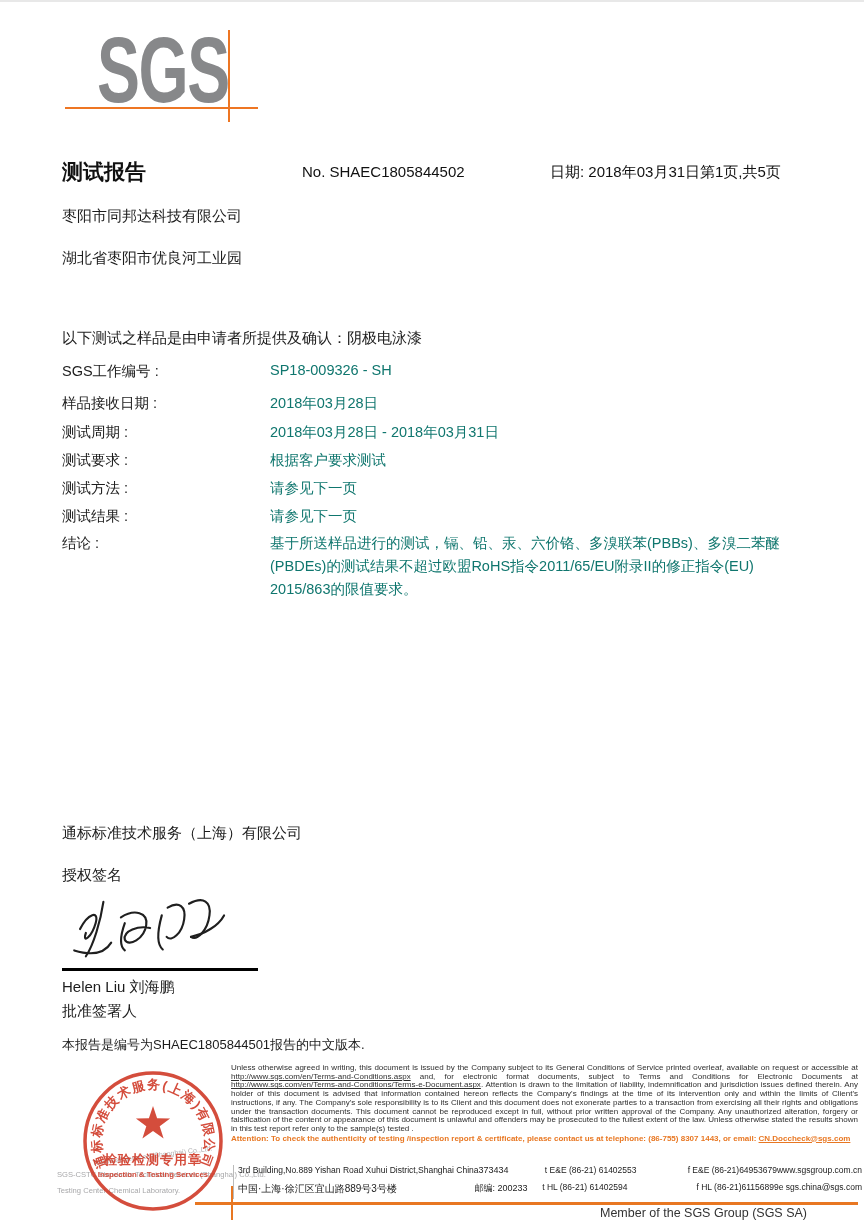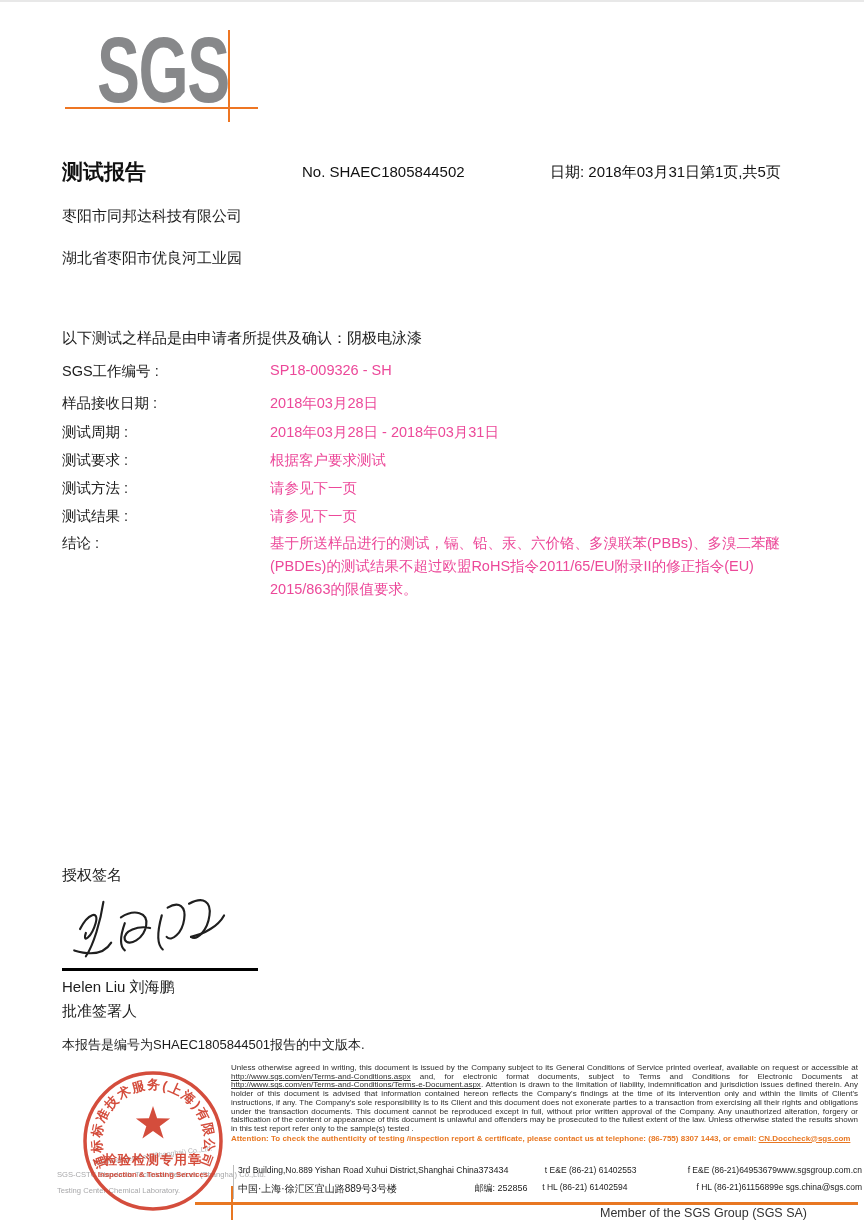--- a/index.html
+++ b/index.html
@@ -9,21 +9,21 @@
   .logo-text{font-weight:bold;font-size:92px;line-height:1;color:#87888a;letter-spacing:-2px;
              transform:scaleX(0.70);transform-origin:left top;}
   .logo-hline{background:#ee7623;height:2px;}
   .logo-vline{background:#ee7623;width:2px;}
   
   .title{font-size:21px;font-weight:bold;color:#111;}
   .hmeta{font-size:15px;color:#111;}
   
   .body-line{font-size:15px;color:#1c1c1c;line-height:1.45;}
   .row-label{position:absolute;left:62px;font-size:14.5px;color:#1c1c1c;}
-  .row-value{position:absolute;left:270px;font-size:14.5px;color:#ec4899;}
+  .row-value{position:absolute;left:270px;font-size:14.5px;color:#0f766e;}
   .conclusion{width:545px;line-height:23px;}
   
   .sig-line{background:#000;height:3px;}
   
   .note-line{font-size:13px;color:#1c1c1c;}
   
   .gray-co{font-size:7.6px;color:#a8a8aa;white-space:nowrap;}
   .fineprint{width:627px;font-size:8px;line-height:8.7px;color:#2e2e2e;text-align:justify;}
   .fineprint .u{text-decoration:underline;}
   .attention{width:627px;font-size:8px;line-height:9px;color:#e87722;font-weight:bold;text-align:left;}
@@ -74,20 +74,21 @@
 
   <div class="row-label" style="top:477px;">测试方法 :</div>
   <div class="row-value" style="top:477px;">请参见下一页</div>
 
   <div class="row-label" style="top:505px;">测试结果 :</div>
   <div class="row-value" style="top:505px;">请参见下一页</div>
 
   <div class="row-label" style="top:532px;">结论 :</div>
   <div class="row-value conclusion" style="top:530px;">基于所送样品进行的测试，镉、铅、汞、六价铬、多溴联苯(PBBs)、多溴二苯醚(PBDEs)的测试结果不超过欧盟RoHS指令2011/65/EU附录II的修正指令(EU) 2015/863的限值要求。</div>
 
+  <div class="abs body-line" style="left:62px;top:820px;">通标标准技术服务（上海）有限公司</div>
   <div class="abs body-line" style="left:62px;top:862px;">授权签名</div>
 
   <svg class="abs" style="left:66px;top:892px;" width="176" height="72" viewBox="0 0 180 74">
     <g fill="none" stroke="#1f1f1f" stroke-width="2.2" stroke-linecap="round">
       <path d="M14,36 C22,20 34,16 30,30 C26,44 16,52 20,40"></path>
       <path d="M38,8 C35,28 28,52 20,64"></path>
       <path d="M8,58 C28,64 40,60 46,50"></path>
       <path d="M60,30 C55,44 55,54 60,58"></path>
       <path d="M56,24 C70,15 84,19 82,32 C80,46 64,55 60,47 C58,38 74,32 86,35"></path>
       <path d="M98,22 C93,40 93,52 99,57"></path>
@@ -127,21 +128,21 @@
   <div class="abs addr-block" style="left:233px;top:1163px;">
     <div class="addr-row">
       <span class="addr-en">3rd Building,No.889 Yishan Road Xuhui District,Shanghai China</span>
       <span class="addr-post">373434</span>
       <span class="addr-tel">t E&amp;E (86-21) 61402553</span>
       <span class="addr-fax">f E&amp;E (86-21)64953679</span>
       <span class="addr-net">www.sgsgroup.com.cn</span>
     </div>
     <div class="addr-row">
       <span class="addr-cn">中国·上海·徐汇区宜山路889号3号楼</span>
-      <span class="addr-post">邮编: 252856</span>
+      <span class="addr-post">邮编: 200233</span>
       <span class="addr-tel">t HL (86-21) 61402594</span>
       <span class="addr-fax">f HL (86-21)61156899</span>
       <span class="addr-net">e  sgs.china@sgs.com</span>
     </div>
   </div>
 
   <div class="abs orange-hline" style="left:195px;top:1200px;width:663px;"></div>
   <div class="abs orange-vline" style="left:231px;top:1184px;height:34px;"></div>
 
   <div class="abs member" style="left:600px;top:1204px;">Member of the SGS Group (SGS SA)</div>

